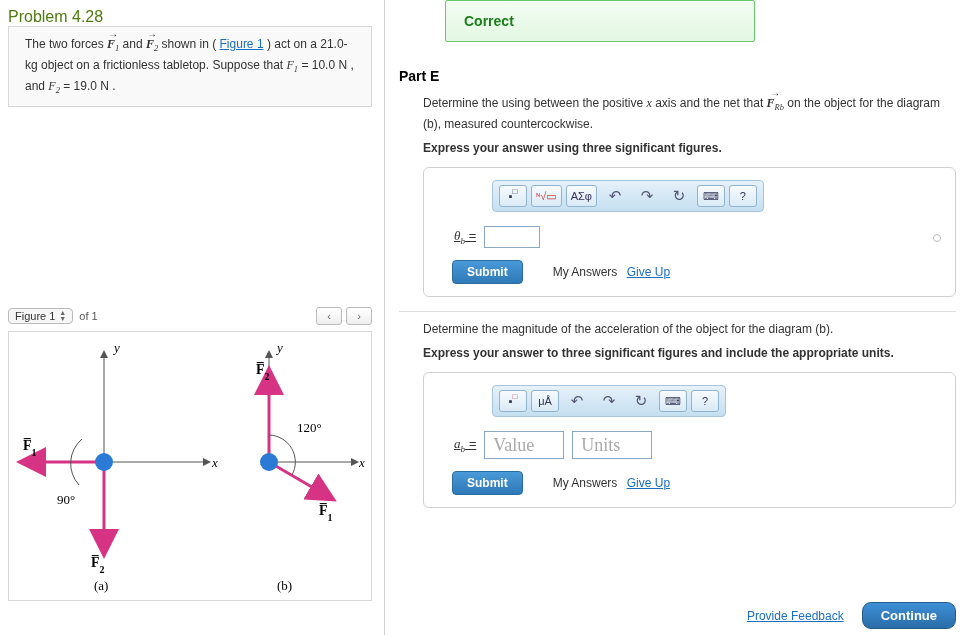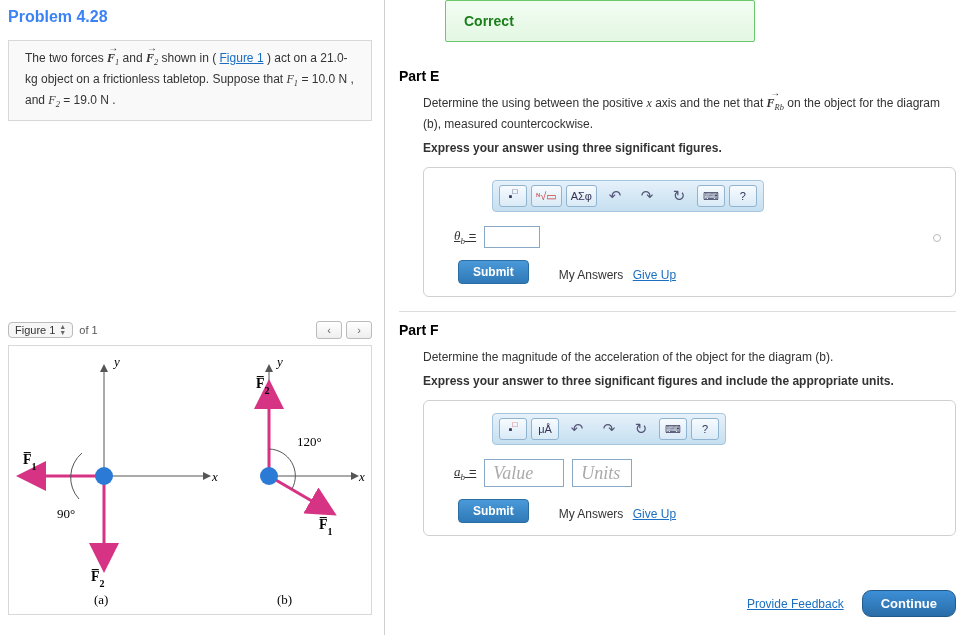--- a/index.html
+++ b/index.html
@@ -19,23 +19,22 @@
   padding: 8px 12px 0 8px;
   position: relative;
 }
 .right-pane {
   flex: 1;
   padding: 0 14px 0 14px;
   position: relative;
 }
 h1.problem-title {
   font-size: 16px;
-  font-weight: bold;
-  color: #3b82f6;
-  margin-bottom: 14px;
+  font-weight: normal;
+  color: #4d7c0f;
 }
 .problem-box {
   border: 1px solid #d8d8d8;
   background: #f9f9f9;
   padding: 8px 16px;
   font-size: 12px;
   line-height: 1.5;
   color: #333;
 }
 .problem-box a { color: #1b6ec2; text-decoration: underline; }
@@ -120,41 +119,41 @@
 .eq-input {
   width: 56px; height: 22px;
   border: 1px solid #88a8c6;
   background:#fff;
 }
 .hint-badge {
   position:absolute; right:14px; top:66px;
   width:8px;height:8px; border:1px solid #bbb; border-radius:50%;
   font-size:8px;
 }
-.submit-row { display:flex; align-items:flex-end; gap:30px; margin-top:12px; margin-left: 24px;}
+.submit-row { display:flex; align-items:center; gap:30px; margin-top:12px; margin-left: 18px;}
 .submit-btn {
   background: linear-gradient(#4a99d8,#2f79b8);
   border: 1px solid #2a6da2;
   color:#fff; font-weight:bold;
   border-radius: 4px;
   padding: 4px 14px;
   font-size: 12px;
 }
 .link-group { font-size:12px; color:#333; }
 .link-group a { color:#1b6ec2; text-decoration:underline; margin-left:6px;}
 hr.part-sep { border:none; border-top:1px solid #ddd; margin: 14px 0 8px 0;}
 .val-units-row { display:flex; align-items:center; gap:8px; margin-top:14px; margin-left:20px;}
 .val-input, .units-input {
   border:1px solid #88a8c6; height:28px; background:#fff;
-  font-style: italic; color:#aaa; font-size:18px; font-family: Georgia, serif;
+  color:#aaa; font-size:18px; font-family: Georgia, serif;
   padding: 0 8px; display:flex; align-items:center;
 }
-.val-input { width:80px; } .units-input { width:60px; }
+.val-input { width:80px; } .units-input { width:80px; }
 .footer-row {
-  position:absolute; bottom:18px; right:14px;
+  position:absolute; bottom:6px; right:14px;
   display:flex; align-items:center; gap:18px;
 }
 .footer-row a { color:#1b6ec2; text-decoration:underline; font-size:12px;}
 .continue-btn {
   background: linear-gradient(#3d8fd6,#2a6da8);
   color:#fff; font-weight:bold; border:1px solid #235a8c;
   border-radius:9px; padding:5px 18px; font-size:13px;
 }
 
 .vec { position:relative; display:inline-block; }
@@ -281,21 +280,20 @@
         <span class="link-group">
           <span>My Answers</span>
           <a href="#">Give Up</a>
         </span>
       </div>
     </div>
   </div>
 
   <hr class="part-sep">
 
-  <div class="part-head">Part F</div>
   <div class="part-body">
     <div class="inst">Determine the magnitude of the acceleration of the object for the diagram (b).</div>
     <div class="inst"><b>Express your answer to three significant figures and include the appropriate units.</b></div>
 
     <div class="answer-block">
       <div class="toolbar">
         <div class="tbtn">▪<span style="position:relative;top:-4px;font-size:8px;color:#c44">□</span></div>
         <div class="tbtn">μÅ</div>
         <div class="tbtn flat" style="color:#557">↶</div>
         <div class="tbtn flat" style="color:#557">↷</div>

